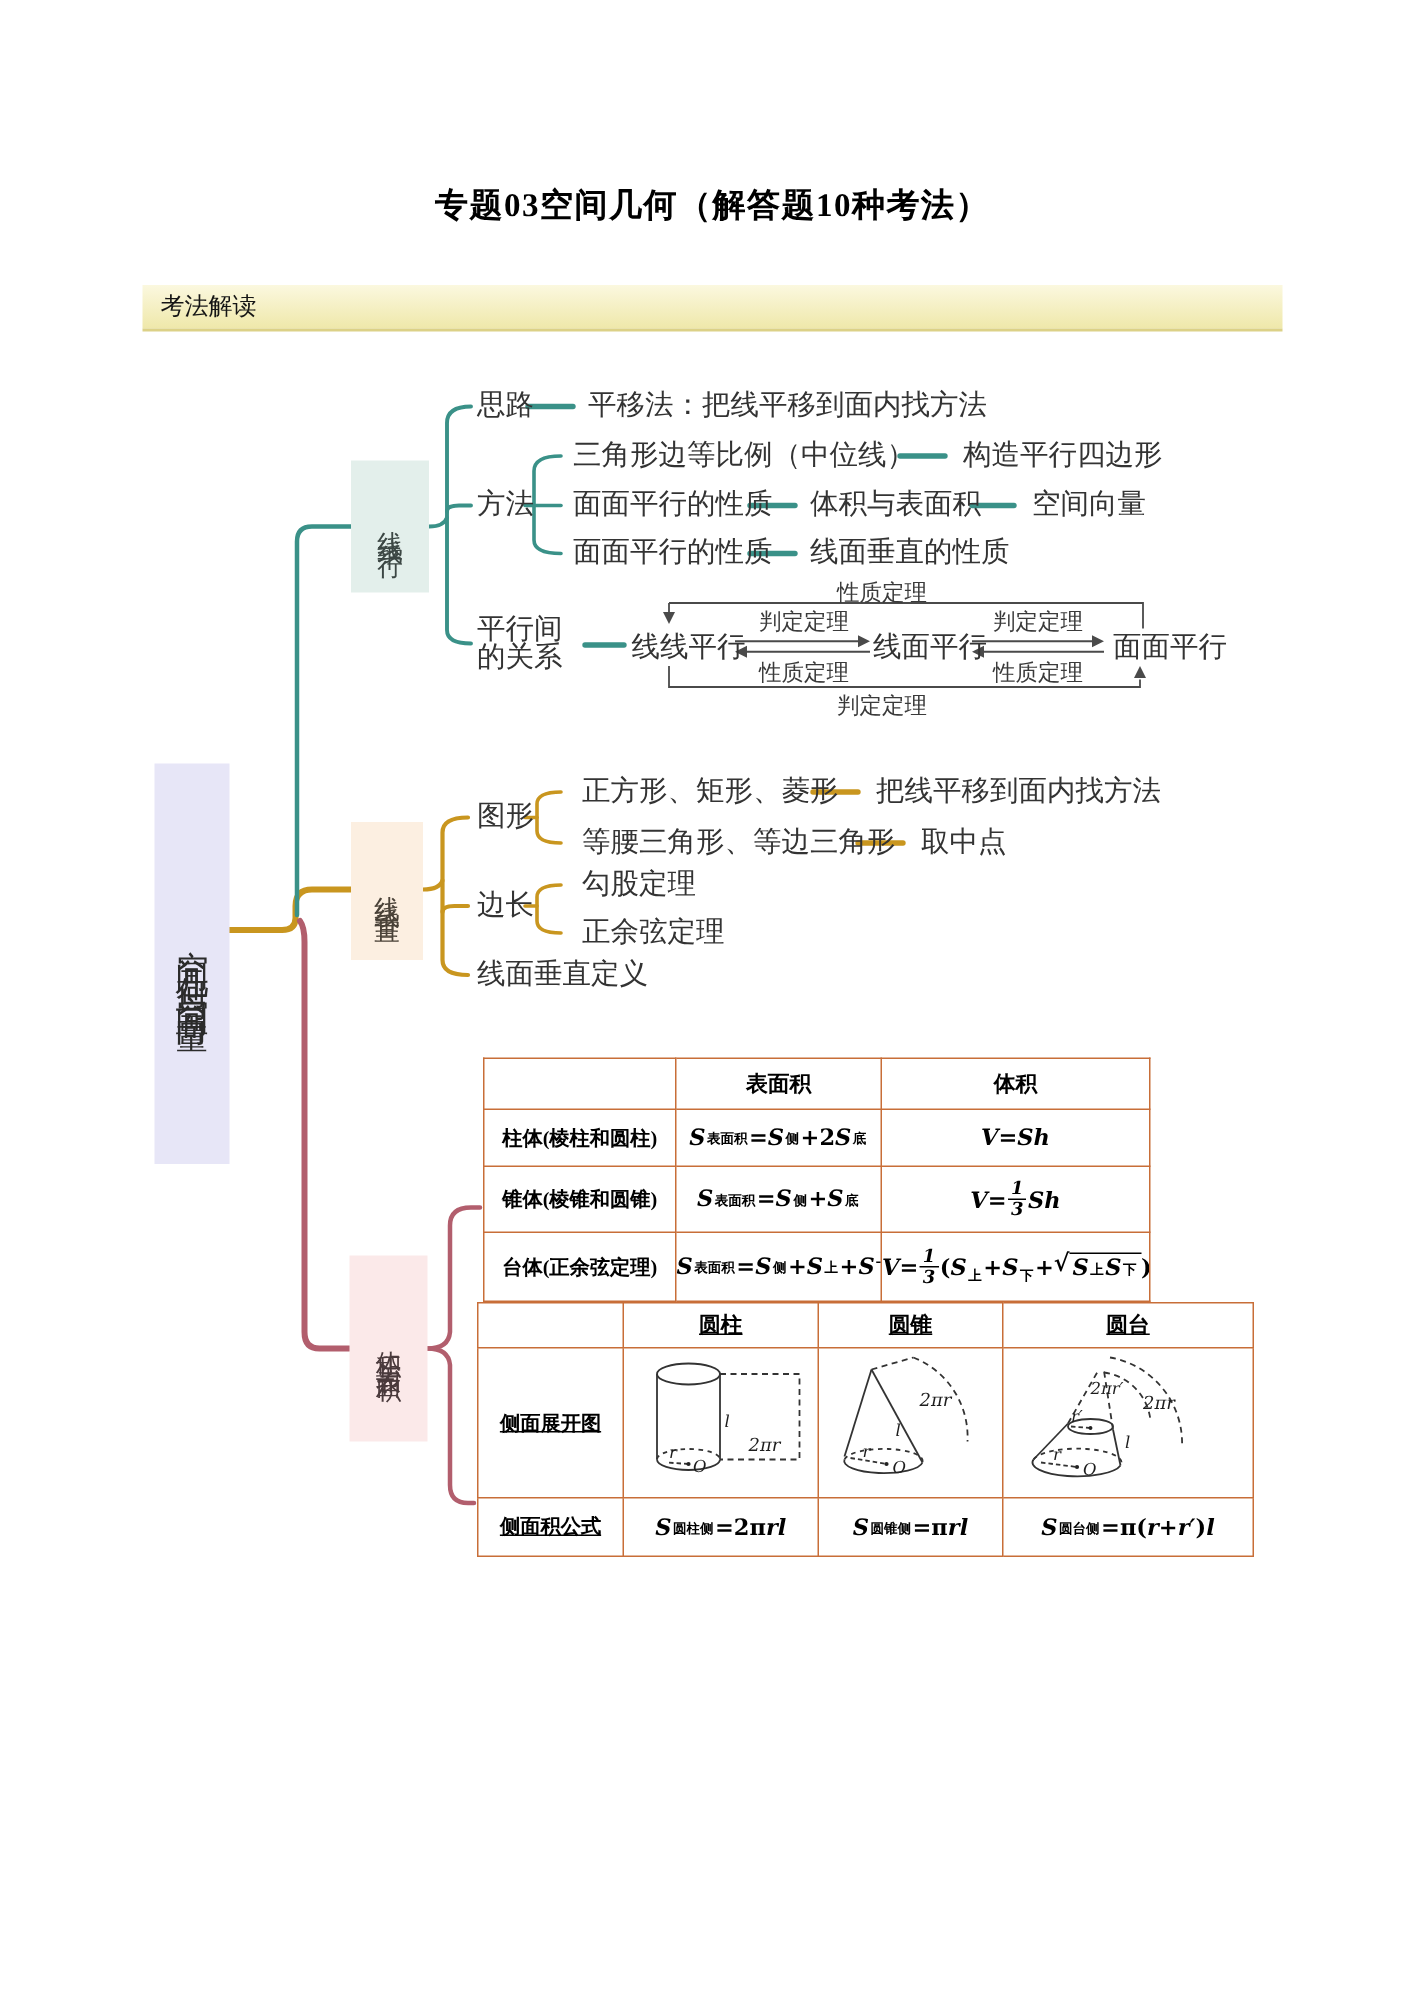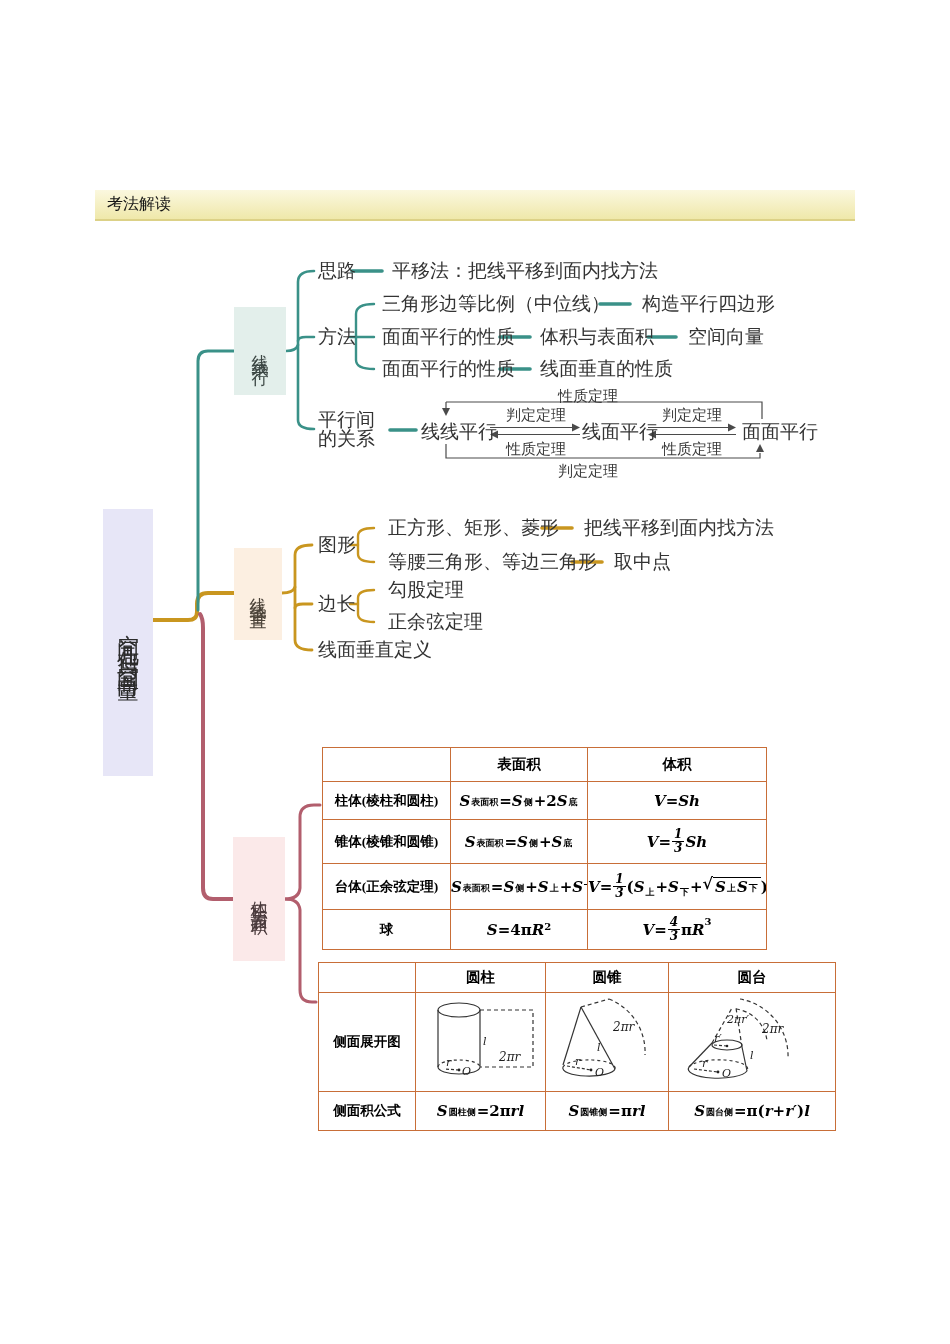--- a/index.html
+++ b/index.html
@@ -21,25 +21,25 @@
   #b1{left:234px;top:307px;width:52px;height:88px;background:#E3EFEB;
       font-size:17px;color:#3C4744;letter-spacing:5px;}
   #b2{left:234px;top:548px;width:48px;height:92px;background:#FCEFE1;
       font-size:17px;color:#4A4238;letter-spacing:5px;}
   #b3{left:233px;top:837px;width:52px;height:124px;background:#FBE9E9;
       font-size:17px;color:#4A3A3C;letter-spacing:4px;}
   .lbl{position:absolute;font-size:19px;color:#333;white-space:nowrap;line-height:18px;}
   .dg{font-size:15px;color:#3a3a3a;}
   .two{line-height:19px;text-align:right;}
   
-  table.ftab{position:absolute;border-collapse:collapse;table-layout:fixed;background:#fff;margin-top:42px;}
+  table.ftab{position:absolute;border-collapse:collapse;table-layout:fixed;background:#fff;}
   table.ftab td{border:1.6px solid #C86E38;text-align:center;vertical-align:middle;
                 padding:0;color:#000;overflow:hidden;}
   #t1{left:322px;top:705px;width:444px;}
-  #t2{left:318px;top:920px;width:517px;}
+  #t2{left:318px;top:868px;width:517px;text-decoration:underline;}
   .thead{font-weight:bold;font-size:14.5px;}
   .rname{font-weight:bold;font-size:13.5px;}
   
   .formula{font-family:"DejaVu Serif", serif;font-size:15px;font-weight:bold;
            display:inline-flex;align-items:center;flex-wrap:nowrap;white-space:nowrap;}
   .fv{font-style:italic;}
   .ft{}
   .fs{font-size:9px;align-self:flex-end;margin:0 1px 1px 1px;}
   .fp{font-size:10px;align-self:flex-start;}
   .frac{display:inline-flex;flex-direction:column;text-align:center;line-height:1.05;
@@ -50,20 +50,21 @@
   .sqb{border-top:1.4px solid #000;padding:0 2px;display:inline-flex;align-items:center;}
   .cell-rel{position:relative;width:100%;height:100%;}
   .svglab{font:italic 11px "DejaVu Serif", serif;fill:#1d1d1d;}
   .svglab2{font:italic 12px "DejaVu Serif", serif;fill:#1d1d1d;}
 </style>
 </head>
 <body>
 
 <div class="page">
 
+  <h1 class="title">专题03空间几何（解答题10种考法）</h1>
 
   <div class="banner">
     <span>考法解读</span>
   </div>
 
   <svg class="wires" width="950" height="1150" viewBox="0 0 950 1150">
     <g fill="none" stroke-linecap="round" stroke-linejoin="round">
       <path d="M152 620 L188 620 Q197 620 197 612 L197 604 Q197 593 208 593 L234 593" stroke="#C9961F" stroke-width="4"></path>
       <path d="M198 610 L198 361 Q198 351 208 351 L234 351" stroke="#3A9188" stroke-width="3"></path>
       <path d="M200 614 Q203 618 203 628 L203 888 Q203 899 213 899 L233 899" stroke="#B25E6D" stroke-width="4"></path>

